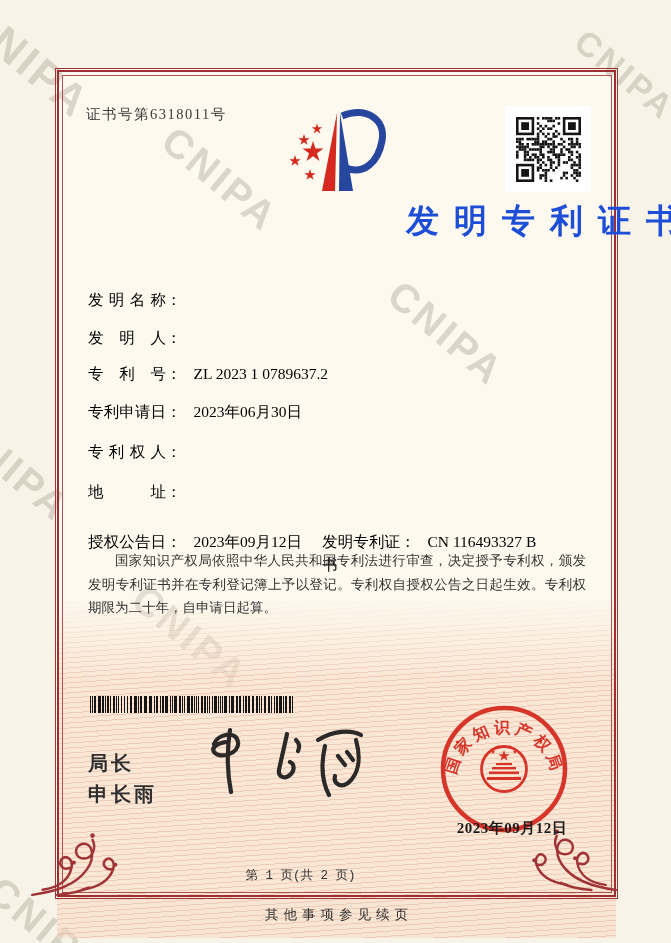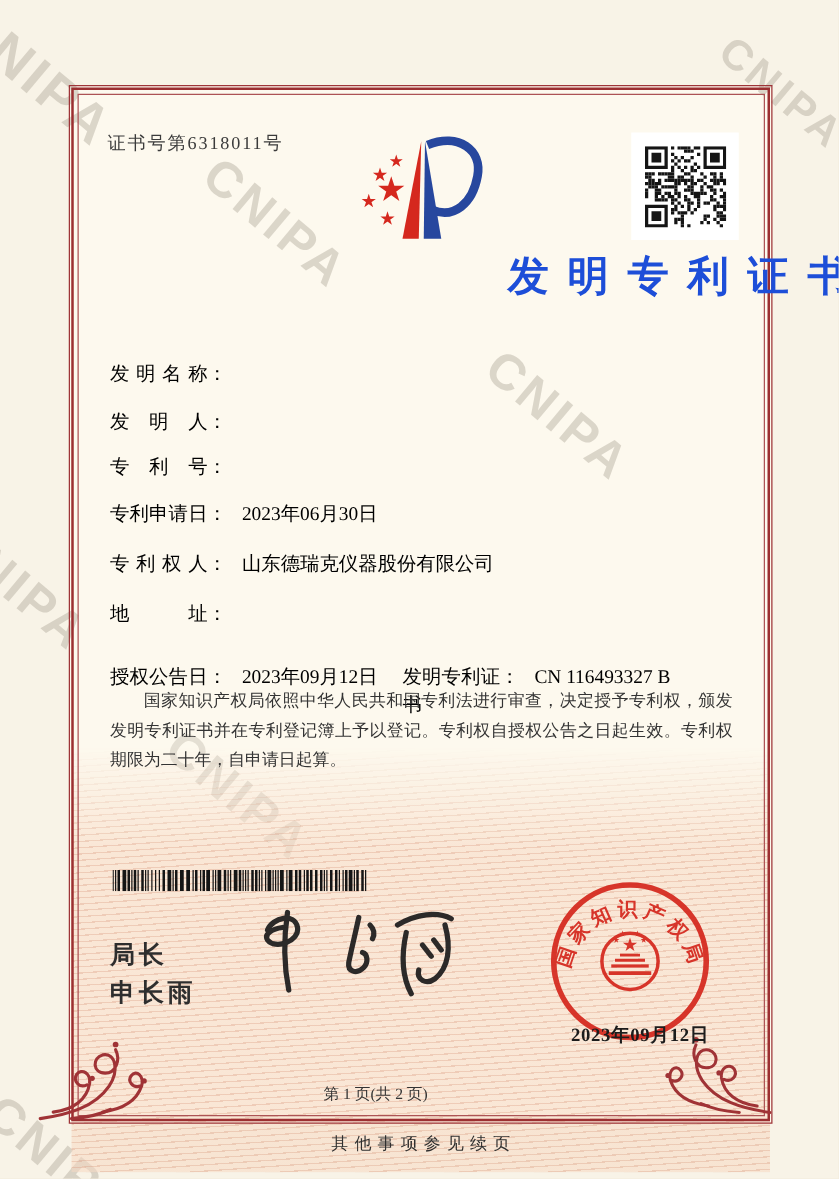--- a/index.html
+++ b/index.html
@@ -48,21 +48,21 @@
   
   .sig-label{position:absolute;left:88px;font-size:20px;letter-spacing:3px;color:#2e2e2e;
       font-family:"Liberation Sans","DejaVu Sans",sans-serif;font-weight:700;}
   .sig-script{position:absolute;left:190px;top:716px;width:185px;height:85px;}
   
   .seal{position:absolute;left:432px;top:697px;width:144px;height:144px;opacity:0.93;}
   .seal-date{position:absolute;left:438px;top:819px;width:148px;text-align:center;
       font-size:15px;font-weight:600;color:#1c1c1c;letter-spacing:0.5px;}
   
   .page-info{position:absolute;left:55px;top:867px;width:491px;text-align:center;
-      font-size:12.5px;color:#333;}
+      font-size:12.5px;color:#333;font-family:Liberation Mono, monospace;}
   .footer-note{position:absolute;left:55px;top:906px;width:563px;text-align:center;
       font-size:13.5px;letter-spacing:5px;text-indent:5px;color:#2f2f2f;}
 </style>
 </head>
 <body>
 
 <div class="page">
 
   <div class="frame-bg"></div>
 
@@ -344,30 +344,30 @@
     <span class="flabel">发明名称</span>
       <span class="fcolon">：</span>
   </div>
   <div class="field-row" style="top:326px">
     <span class="flabel">发明人</span>
       <span class="fcolon">：</span>
   </div>
   <div class="field-row" style="top:362px">
     <span class="flabel">专利号</span>
       <span class="fcolon">：</span>
+    <span class="fvalue">ZL 2023 1 0789637.2</span>
   </div>
   <div class="field-row" style="top:400px">
     <span class="flabel">专利申请日</span>
       <span class="fcolon">：</span>
     <span class="fvalue">2023年06月30日</span>
   </div>
   <div class="field-row" style="top:440px">
     <span class="flabel">专利权人</span>
       <span class="fcolon">：</span>
-    <span class="fvalue">山东德瑞克仪器股份有限公司</span>
   </div>
   <div class="field-row" style="top:480px">
     <span class="flabel">地址</span>
       <span class="fcolon">：</span>
   </div>
   <div class="field-row" style="top:530px">
     <span class="flabel">授权公告日</span>
       <span class="fcolon">：</span>
     <span class="fvalue">2023年09月12日</span>
     <span class="grant-no-group">

